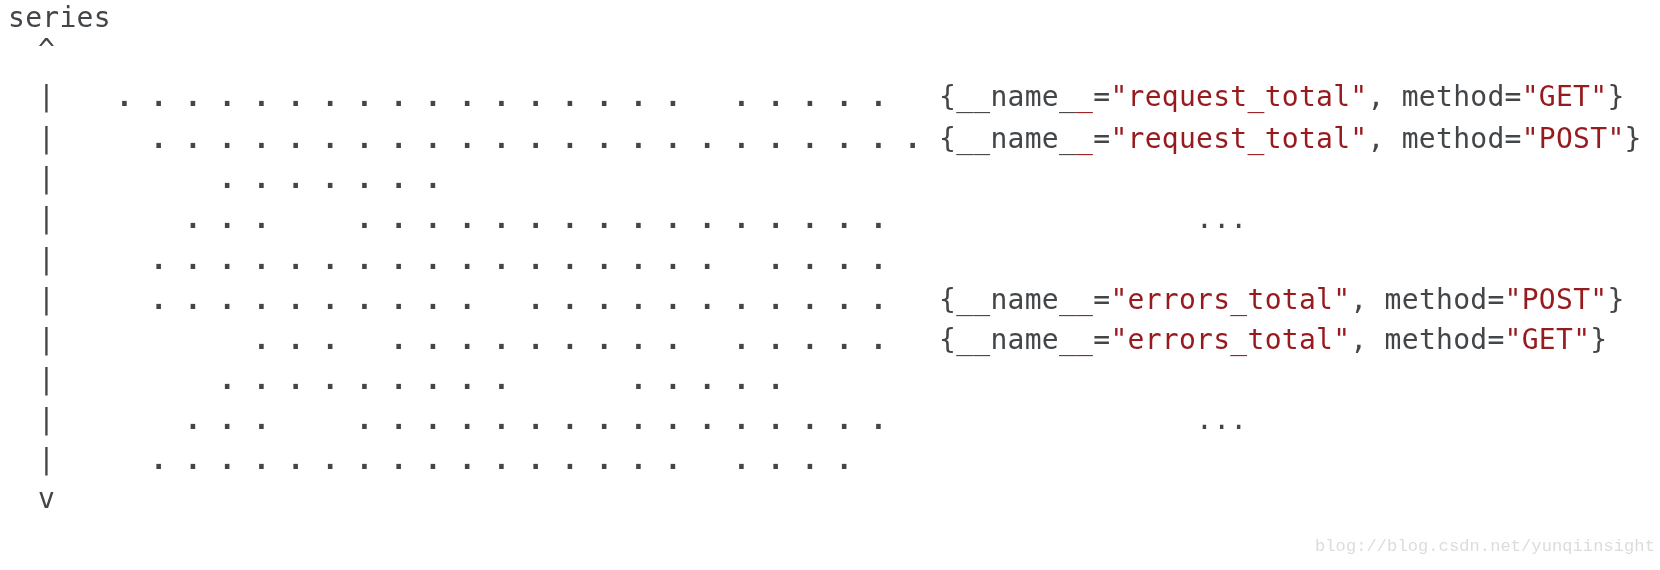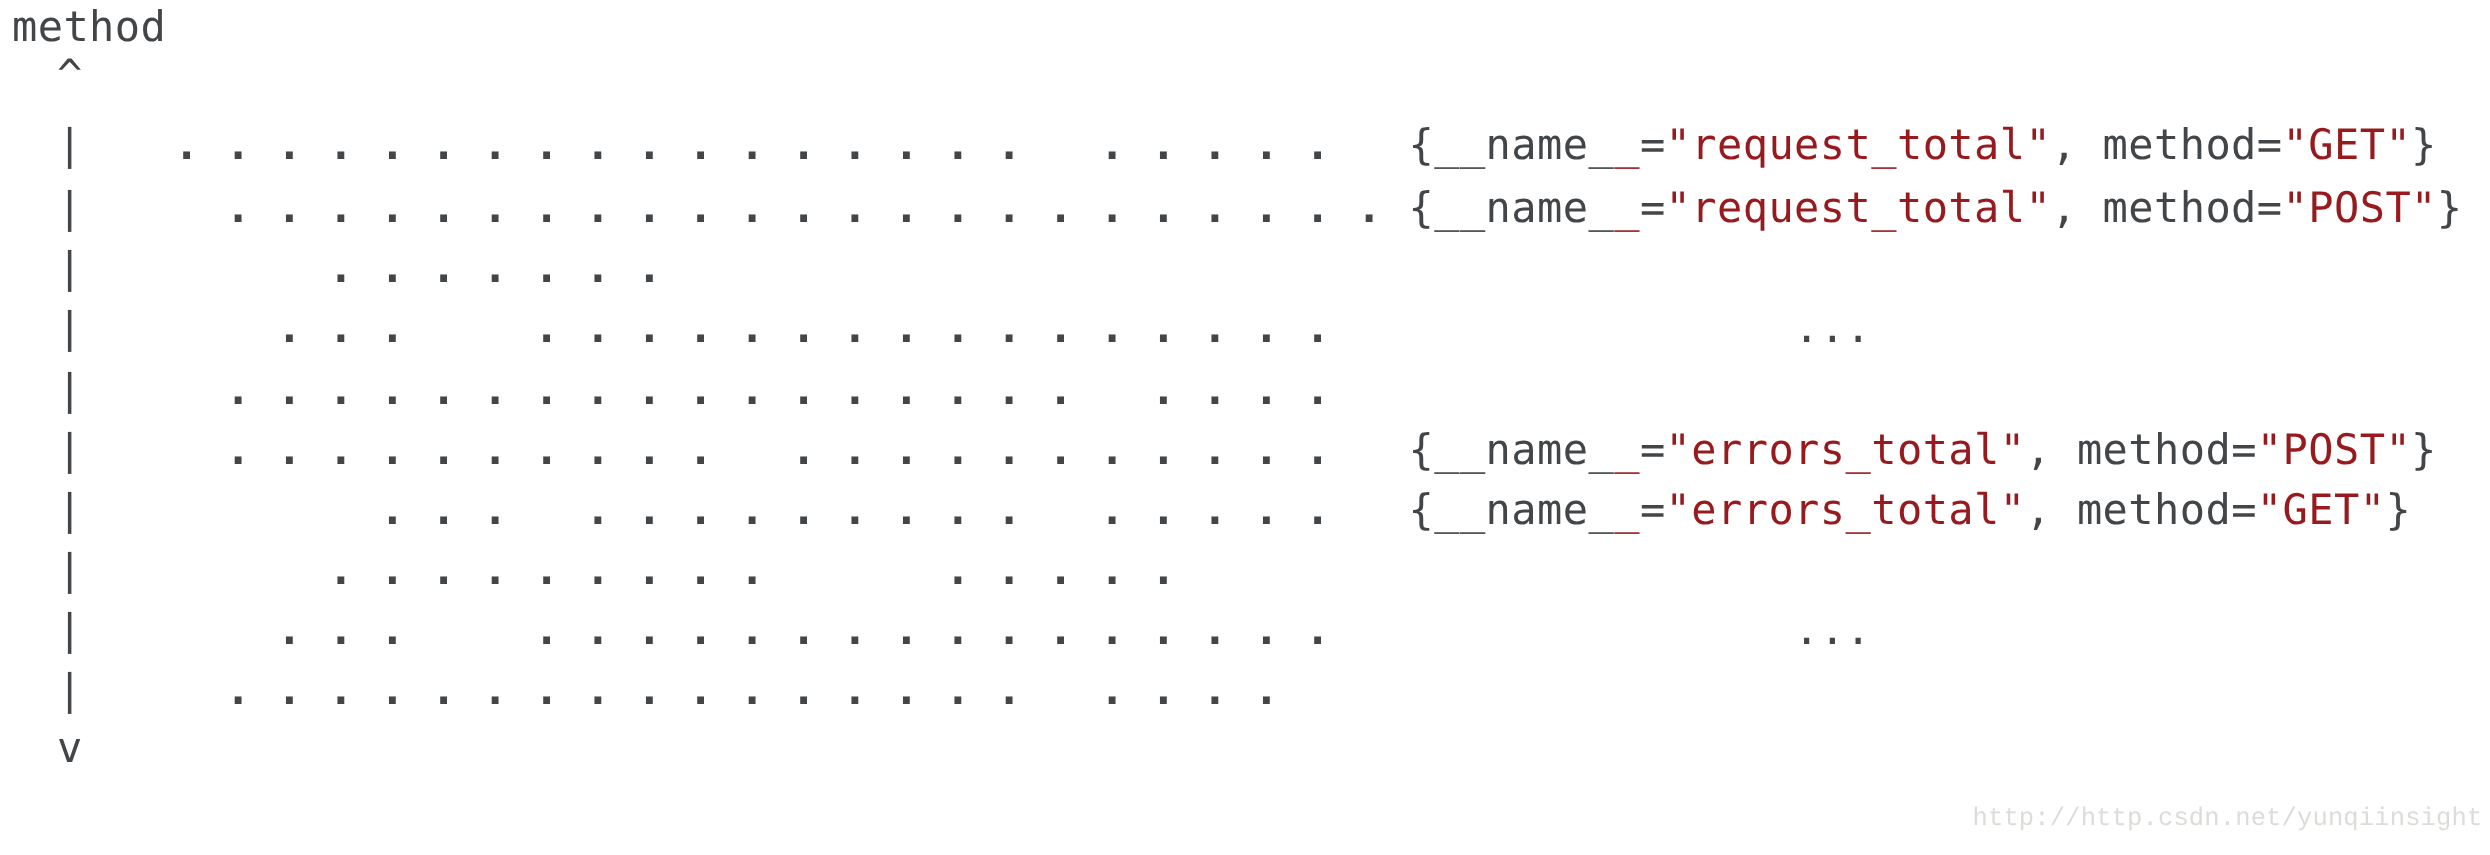--- a/index.html
+++ b/index.html
@@ -27,34 +27,34 @@
     position:absolute;left:1315px;top:538px;
     font-family:"Liberation Mono", monospace;
     font-size:17px;line-height:17px;letter-spacing:0.1px;
     color:#dcdcd8;white-space:pre;
   }
 </style>
 </head>
 <body>
 
 <div class="canvas">
-  <div class="series-title">method</div>
+  <div class="series-title">series</div>
 
   <div class="axis-glyph up">^</div>
 
   <div id="rows-container">
       <div class="row" style="top: 83px;"><span class="pipe">|</span><span class="dots">. . . . . . . . . . . . . . . . .   . . . . .</span><span class="label"><span style="color: rgb(67, 70, 73);">{__name_</span><span style="color: rgb(151, 27, 30);">_</span><span style="color: rgb(67, 70, 73);">=</span><span style="color: rgb(151, 27, 30);">"request_total"</span><span style="color: rgb(67, 70, 73);">, method=</span><span style="color: rgb(151, 27, 30);">"GET"</span><span style="color: rgb(67, 70, 73);">}</span></span></div>
       <div class="row" style="top: 125px;"><span class="pipe">|</span><span class="dots">  . . . . . . . . . . . . . . . . . . . . . . .</span><span class="label"><span style="color: rgb(67, 70, 73);">{__name_</span><span style="color: rgb(151, 27, 30);">_</span><span style="color: rgb(67, 70, 73);">=</span><span style="color: rgb(151, 27, 30);">"request_total"</span><span style="color: rgb(67, 70, 73);">, method=</span><span style="color: rgb(151, 27, 30);">"POST"</span><span style="color: rgb(67, 70, 73);">}</span></span></div>
       <div class="row" style="top: 165px;"><span class="pipe">|</span><span class="dots">      . . . . . . .</span></div>
       <div class="row" style="top: 205px;"><span class="pipe">|</span><span class="dots">    . . .     . . . . . . . . . . . . . . . .</span><span class="label"><span style="color: rgb(67, 70, 73);">               ...</span></span></div>
       <div class="row" style="top: 246px;"><span class="pipe">|</span><span class="dots">  . . . . . . . . . . . . . . . . .   . . . .</span></div>
       <div class="row" style="top: 286px;"><span class="pipe">|</span><span class="dots">  . . . . . . . . . .   . . . . . . . . . . .</span><span class="label"><span style="color: rgb(67, 70, 73);">{__name_</span><span style="color: rgb(151, 27, 30);">_</span><span style="color: rgb(67, 70, 73);">=</span><span style="color: rgb(151, 27, 30);">"errors_total"</span><span style="color: rgb(67, 70, 73);">, method=</span><span style="color: rgb(151, 27, 30);">"POST"</span><span style="color: rgb(67, 70, 73);">}</span></span></div>
       <div class="row" style="top: 326px;"><span class="pipe">|</span><span class="dots">        . . .   . . . . . . . . .   . . . . .</span><span class="label"><span style="color: rgb(67, 70, 73);">{__name_</span><span style="color: rgb(151, 27, 30);">_</span><span style="color: rgb(67, 70, 73);">=</span><span style="color: rgb(151, 27, 30);">"errors_total"</span><span style="color: rgb(67, 70, 73);">, method=</span><span style="color: rgb(151, 27, 30);">"GET"</span><span style="color: rgb(67, 70, 73);">}</span></span></div>
       <div class="row" style="top: 366px;"><span class="pipe">|</span><span class="dots">      . . . . . . . . .       . . . . .</span></div>
       <div class="row" style="top: 406px;"><span class="pipe">|</span><span class="dots">    . . .     . . . . . . . . . . . . . . . .</span><span class="label"><span style="color: rgb(67, 70, 73);">               ...</span></span></div>
       <div class="row" style="top: 446px;"><span class="pipe">|</span><span class="dots">  . . . . . . . . . . . . . . . .   . . . .</span></div>
     </div>
 
   <div class="axis-glyph down">v</div>
 
 
-  <div class="watermark">http://http.csdn.net/yunqiinsight</div>
+  <div class="watermark">blog://blog.csdn.net/yunqiinsight</div>
 </div>
 
 </body></html>

